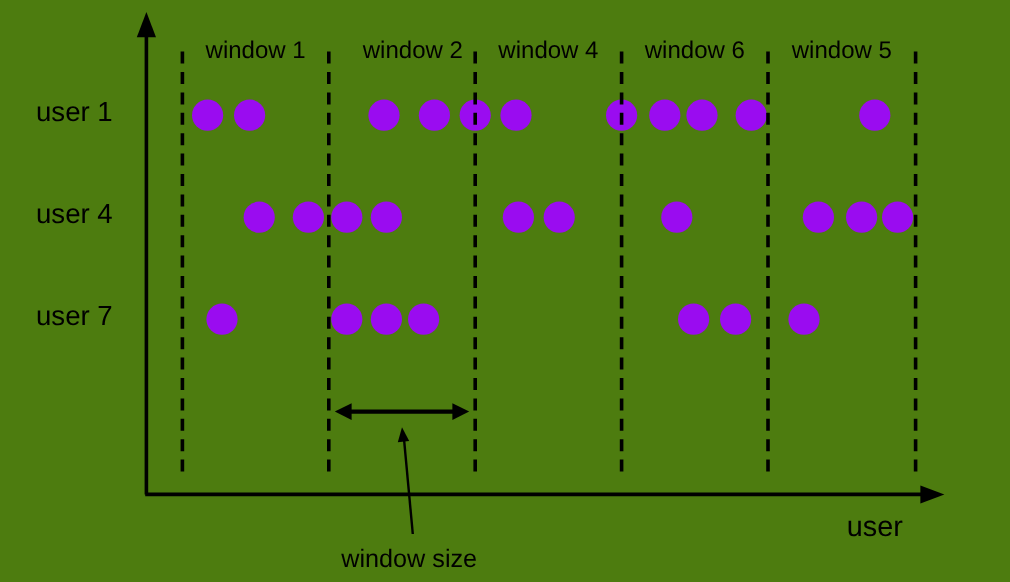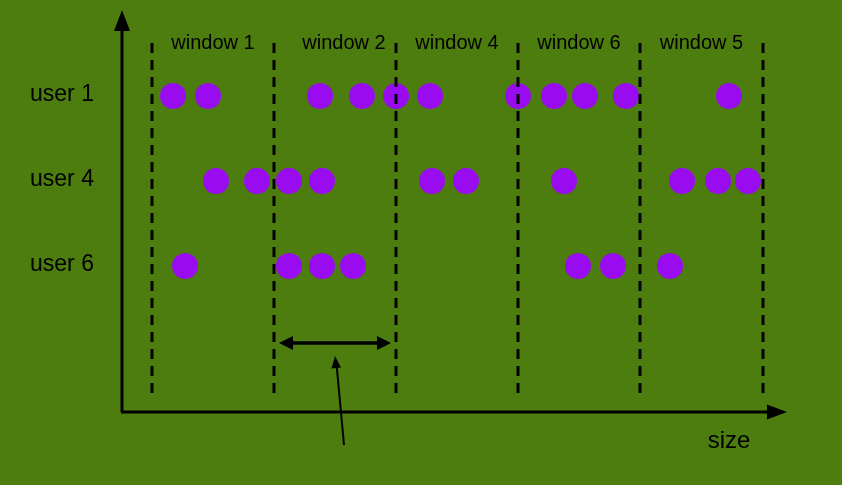--- a/index.html
+++ b/index.html
@@ -66,16 +66,17 @@
   <div>
       <div class="label window-label" style="left: 213px; top: 42px;">window 1</div>
       <div class="label window-label" style="left: 344px; top: 42px;">window 2</div>
       <div class="label window-label" style="left: 457px; top: 42px;">window 4</div>
       <div class="label window-label" style="left: 579px; top: 42px;">window 6</div>
       <div class="label window-label" style="left: 701.5px; top: 42px;">window 5</div>
     </div>
   <div>
       <div class="label user-label" style="left: 30px; top: 93px;">user 1</div>
       <div class="label user-label" style="left: 30px; top: 178px;">user 4</div>
-      <div class="label user-label" style="left: 30px; top: 263px;">user 6</div>
+      <div class="label user-label" style="left: 30px; top: 263px;">user 7</div>
     </div>
-  <div class="label time-label">size</div>
+  <div class="label time-label">user</div>
+  <div class="label winsize-label">window size</div>
 </div>
 
 </body></html>

